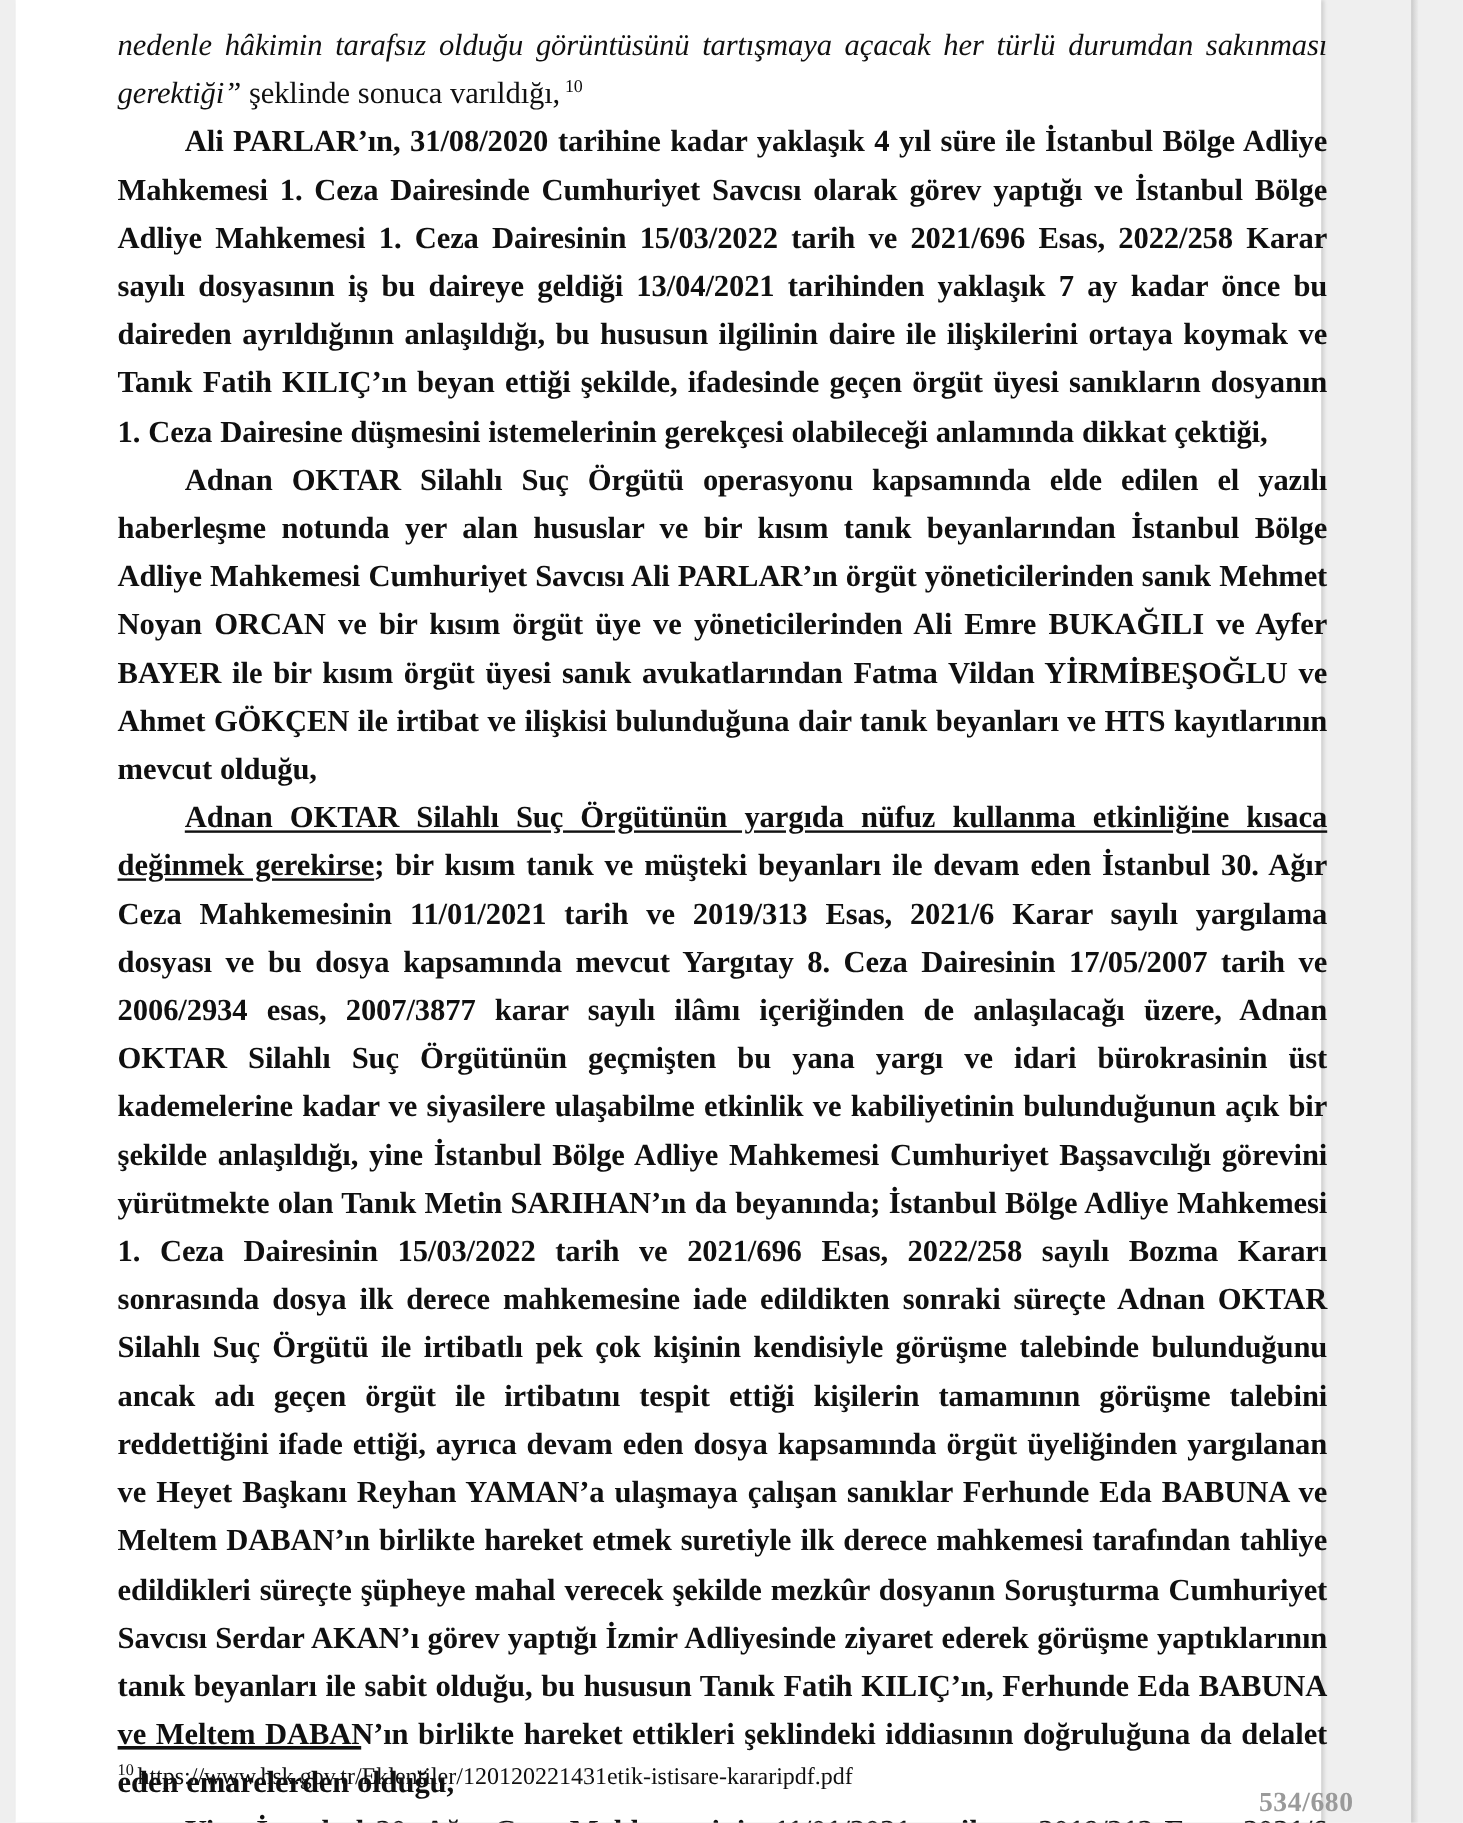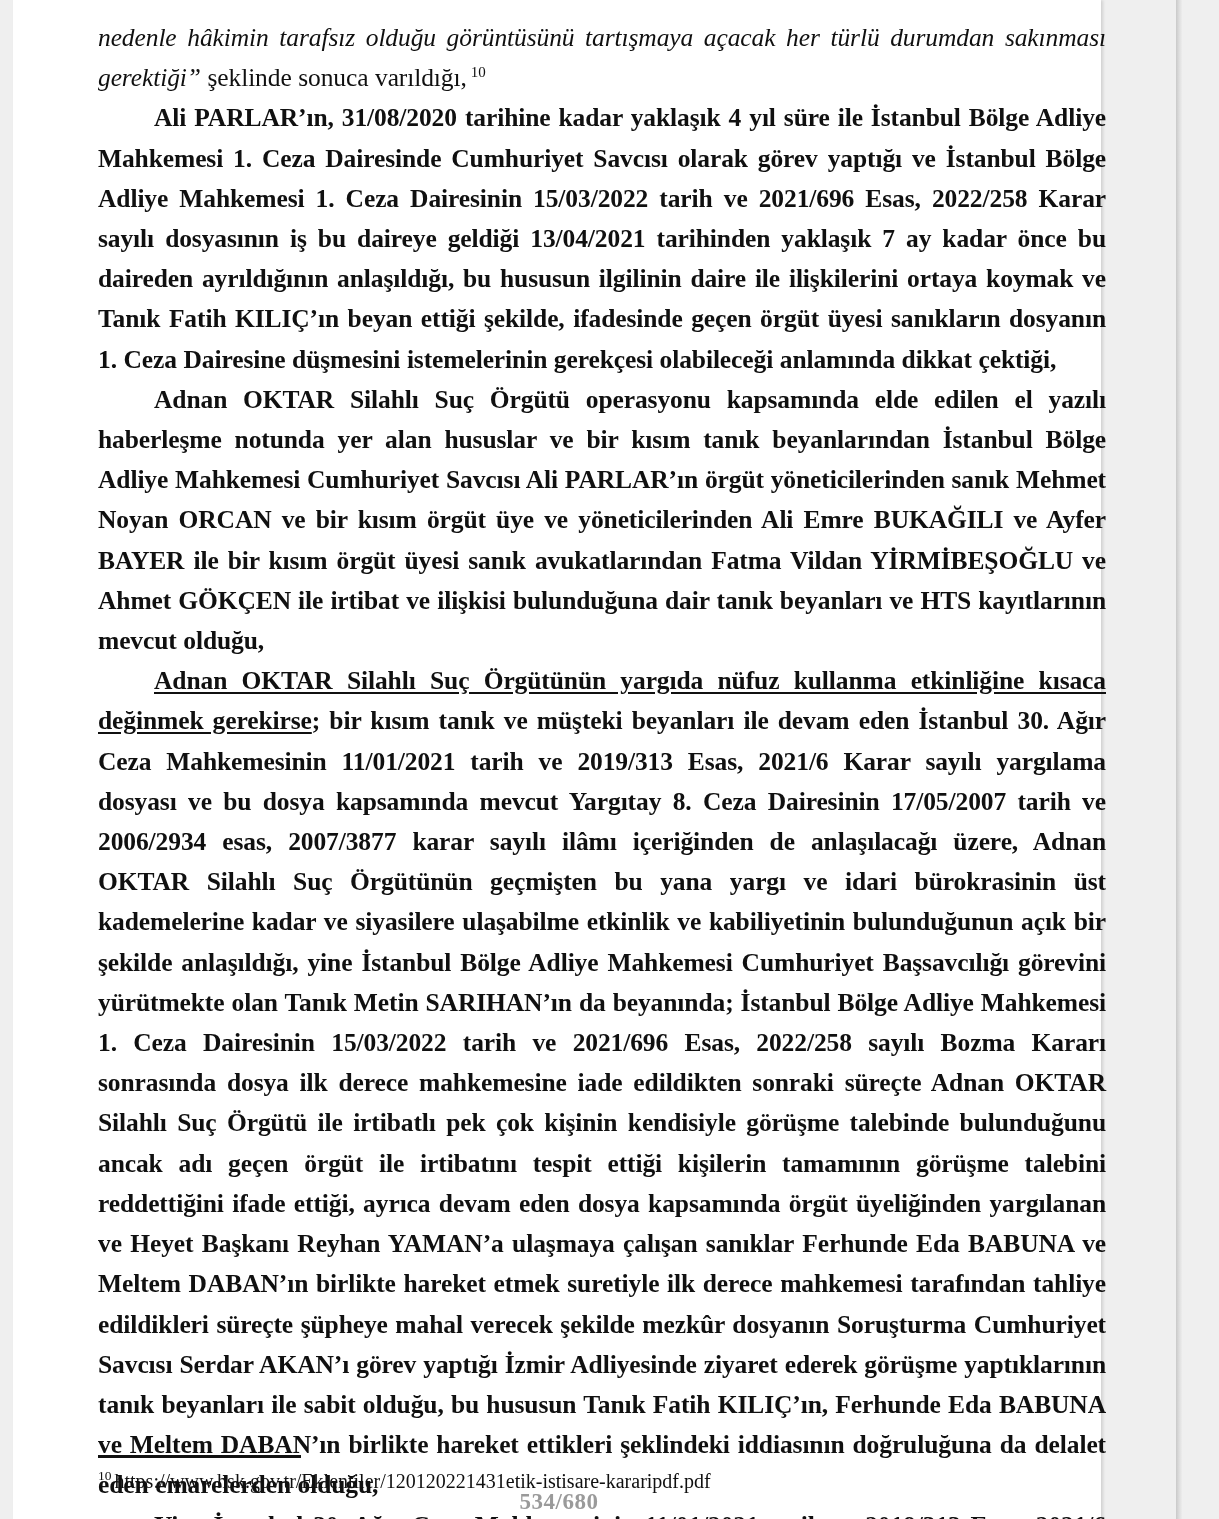--- a/index.html
+++ b/index.html
@@ -108,25 +108,26 @@
     vertical-align: super;
     line-height: 0;
     padding-right: 3px;
   }
 
   .page-indicator {
     position: absolute;
     left: 0;
     top: 1489px;
     width: 1092px;
-    text-align: center;
+    text-align: right;
     font-size: 23px;
     font-weight: bold;
     color: #9a9a9a;
     letter-spacing: 0.5px;
+    padding-left: 23px;
   }
 </style>
 </head>
 <body>
 
 <div class="viewer">
 
   <div class="page-sheet">
 
     <div class="page-body">

